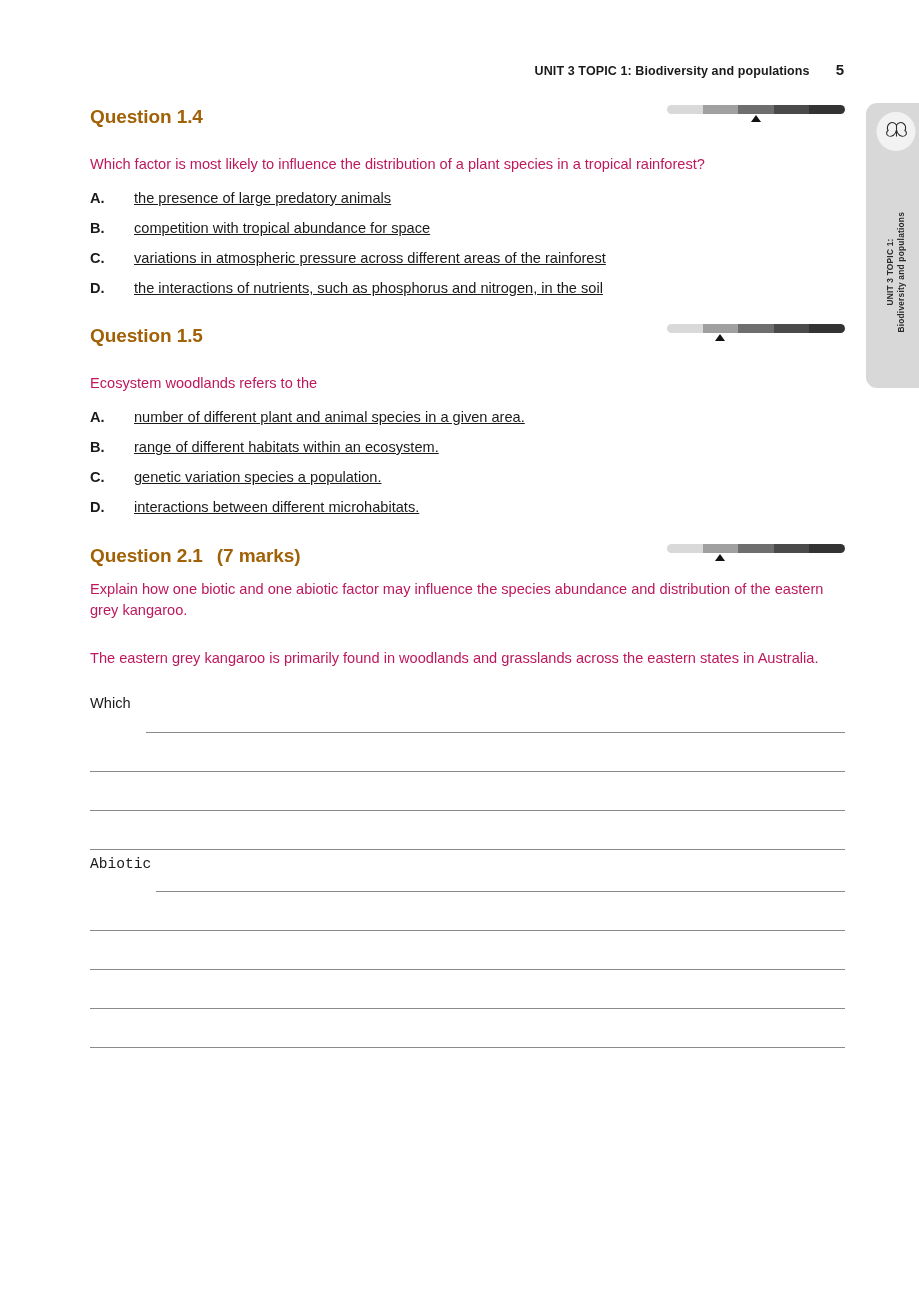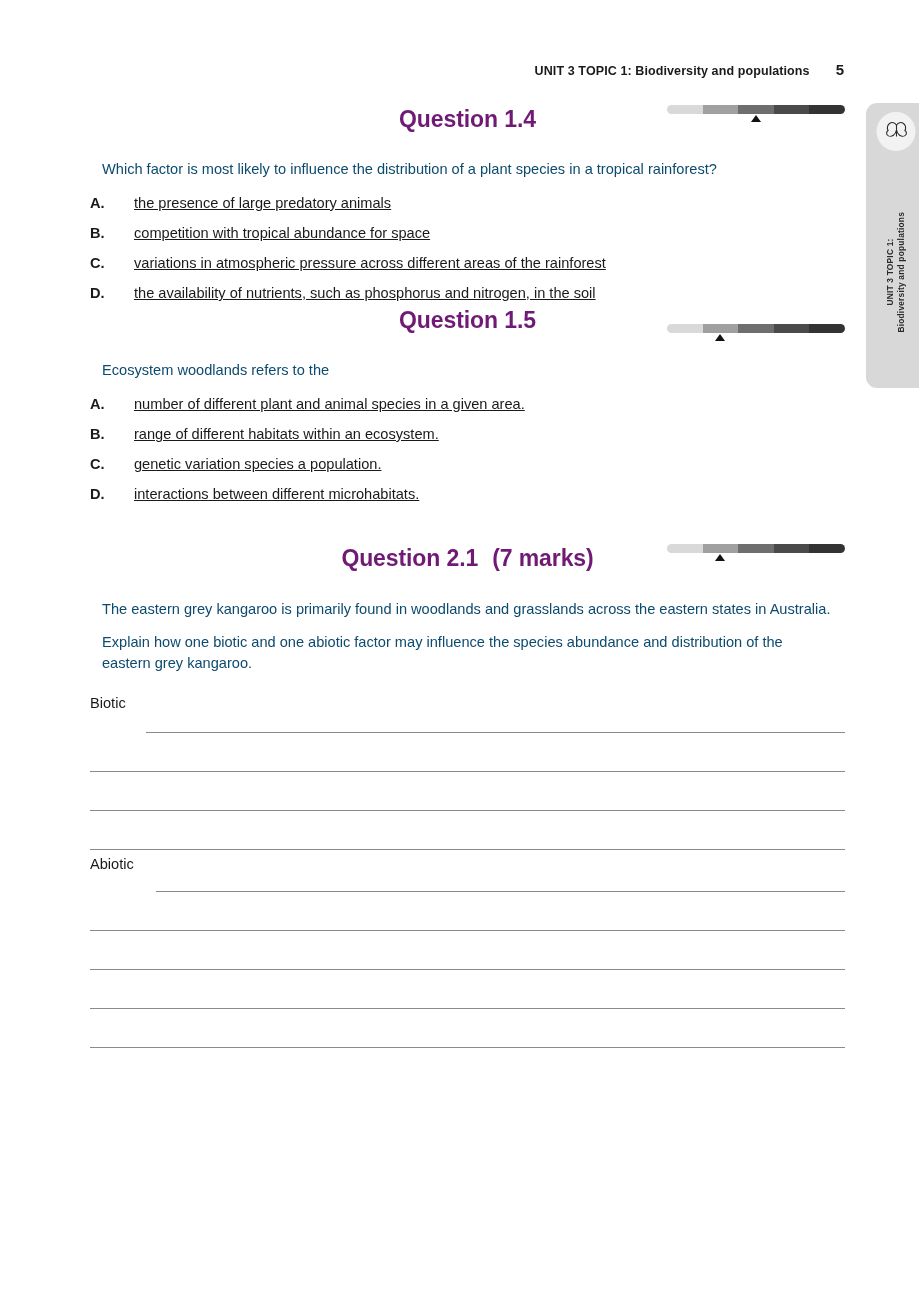--- a/index.html
+++ b/index.html
@@ -93,34 +93,33 @@
   .content {
     position: absolute;
     left: 90px;
     top: 0;
     width: 755px;
   }
 
   .q-block { position: absolute; left: 0; width: 755px; }
 
   .q-heading {
-    font-size: 23px;
+    font-size: 19px;
     font-weight: bold;
     letter-spacing: -0.1px;
-    color: #701a75;
+    color: #a16207;
     margin: 0;
-    text-align: center;
   }
   .q-heading .marks { margin-left: 14px; }
 
   .q-stem {
     font-size: 14.6px;
     line-height: 21px;
-    color: #0c4a6e;
-    margin: 12px;
+    color: #be185d;
+    margin: 0;
   }
 
   .options { margin: 0; padding: 0; list-style: none; }
   .option {
     display: flex;
     font-size: 14.6px;
     line-height: 21px;
     color: #1a1a1a;
   }
   .option-letter {
@@ -219,37 +218,37 @@
         <li class="option" style="margin-top:9px;">
           <span class="option-letter">B.</span>
           <span class="option-text">competition with tropical abundance for space</span>
         </li>
         <li class="option" style="margin-top:9px;">
           <span class="option-letter">C.</span>
           <span class="option-text">variations in atmospheric pressure across different areas of the rainforest</span>
         </li>
         <li class="option" style="margin-top:9px;">
           <span class="option-letter">D.</span>
-          <span class="option-text">the availability of nutrients, such as phosphorus and nitrogen, in the soil</span>
+          <span class="option-text">the interactions of nutrients, such as phosphorus and nitrogen, in the soil</span>
         </li>
       </ul>
     </div>
 
     <div class="difficulty" style="left:577px; top:105px;">
       <div class="difficulty-bar">
         <div class="difficulty-seg" style="background: rgb(217, 217, 217);"></div>
         <div class="difficulty-seg" style="background: rgb(160, 160, 160);"></div>
         <div class="difficulty-seg" style="background: rgb(110, 110, 110);"></div>
         <div class="difficulty-seg" style="background: rgb(74, 74, 74);"></div>
         <div class="difficulty-seg" style="background: rgb(51, 51, 51);"></div>
       </div>
       <div class="difficulty-marker" style="left: 89px;"></div>
     </div>
 
-    <div class="q-block" style="top:307px;">
+    <div class="q-block" style="top:325px;">
       <h2 class="q-heading">
         <span>Question 1.5</span>
       </h2>
       <p class="q-stem" style="margin-top:26px;">Ecosystem woodlands refers to the</p>
       <ul class="options" style="margin-top:13px;">
         <li class="option" style="margin-top:0px;">
           <span class="option-letter">A.</span>
           <span class="option-text">number of different plant and animal species in a given area.</span>
         </li>
         <li class="option" style="margin-top:9px;">
@@ -275,53 +274,53 @@
         <div class="difficulty-seg" style="background: rgb(74, 74, 74);"></div>
         <div class="difficulty-seg" style="background: rgb(51, 51, 51);"></div>
       </div>
       <div class="difficulty-marker" style="left: 53.4px;"></div>
     </div>
 
     <div class="q-block" style="top:545px;">
       <h2 class="q-heading">
         <span>Question 2.1</span><span class="marks">(7 marks)</span>
       </h2>
+      <p class="q-stem" style="margin-top:12px;">Explain how one biotic and one abiotic factor may influence the species abundance and distribution of the eastern grey kangaroo.</p>
       <p class="q-stem" style="margin-top:27px;">The eastern grey kangaroo is primarily found in woodlands and grasslands across the eastern states in Australia.</p>
-      <p class="q-stem" style="margin-top:12px;">Explain how one biotic and one abiotic factor may influence the species abundance and distribution of the eastern grey kangaroo.</p>
     </div>
 
     <div class="difficulty" style="left:577px; top:544px;">
       <div class="difficulty-bar">
         <div class="difficulty-seg" style="background: rgb(217, 217, 217);"></div>
         <div class="difficulty-seg" style="background: rgb(160, 160, 160);"></div>
         <div class="difficulty-seg" style="background: rgb(110, 110, 110);"></div>
         <div class="difficulty-seg" style="background: rgb(74, 74, 74);"></div>
         <div class="difficulty-seg" style="background: rgb(51, 51, 51);"></div>
       </div>
       <div class="difficulty-marker" style="left: 53.4px;"></div>
     </div>
 
     <div class="answer-area" style="top:694px;">
 
       <div class="answer-row">
-        <span class="answer-label">Biotic</span>
+        <span class="answer-label">Which</span>
         <span class="answer-rule after-biotic"></span>
       </div>
       <div class="answer-row">
         <span class="answer-rule full"></span>
       </div>
       <div class="answer-row">
         <span class="answer-rule full"></span>
       </div>
       <div class="answer-row">
         <span class="answer-rule full"></span>
       </div>
 
       <div class="answer-row" style="height:42px;">
-        <span class="answer-label" style="top:5px;">Abiotic</span>
+        <span class="answer-label" style="top:5px;font-family:Liberation Mono, monospace;">Abiotic</span>
         <span class="answer-rule after-abiotic"></span>
       </div>
       <div class="answer-row">
         <span class="answer-rule full"></span>
       </div>
       <div class="answer-row">
         <span class="answer-rule full"></span>
       </div>
       <div class="answer-row">
         <span class="answer-rule full"></span>

